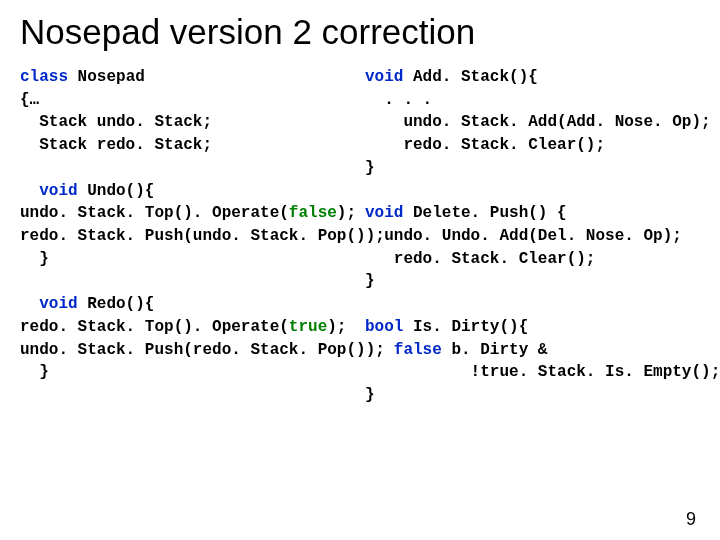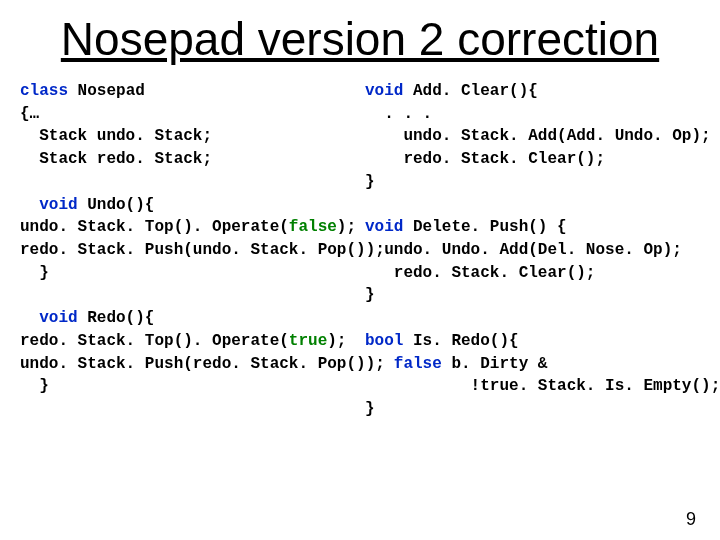--- a/index.html
+++ b/index.html
@@ -12,25 +12,24 @@
     overflow: hidden;
   }
   .slide {
     position: relative;
     width: 720px;
     height: 540px;
     box-sizing: border-box;
     padding: 8px 20px 20px 20px;
   }
   .title {
-    font-size: 46px;
+    font-size: 35px;
     font-weight: normal;
-    text-align: center;
+    text-align: left;
     margin: 4px 0 14px 0;
-    text-decoration: underline;
   }
   .cols {
     display: flex;
     gap: 10px;
   }
   .col {
     flex: 1;
     min-width: 0;
   }
   .code {
@@ -66,31 +65,31 @@
 <span class="kw-blue">  void</span><span> Undo(){</span>
 <span>undo. Stack. Top(). Operate(</span><span class="lit-green">false</span><span>);</span>
 <span>redo. Stack. Push(undo. Stack. Pop());</span>
 <span>  }</span>
 
 <span class="kw-blue">  void</span><span> Redo(){</span>
 <span>redo. Stack. Top(). Operate(</span><span class="lit-green">true</span><span>);</span>
 <span>undo. Stack. Push(redo. Stack. Pop());</span>
 <span>  }</span></div>
 
-    <div class="col code"><span class="kw-blue">void</span><span> Add. Clear(){</span>
+    <div class="col code"><span class="kw-blue">void</span><span> Add. Stack(){</span>
 <span>  . . .</span>
-<span>    undo. Stack. Add(Add. Undo. Op);</span>
+<span>    undo. Stack. Add(Add. Nose. Op);</span>
 <span>    redo. Stack. Clear();</span>
 <span>}</span>
 
 <span class="kw-blue">void</span><span> Delete. Push() {</span>
 <span>  undo. Undo. Add(Del. Nose. Op);</span>
 <span>   redo. Stack. Clear();</span>
 <span>}</span>
 
-<span class="kw-blue">bool</span><span> Is. Redo(){</span>
+<span class="kw-blue">bool</span><span> Is. Dirty(){</span>
 <span class="kw-blue">   false</span><span> b. Dirty &amp;</span>
 <span>           !true. Stack. Is. Empty();</span>
 <span>}</span></div>
   </div>
 
   <div class="pagenum">9</div>
 </div>
 
 </body></html>

